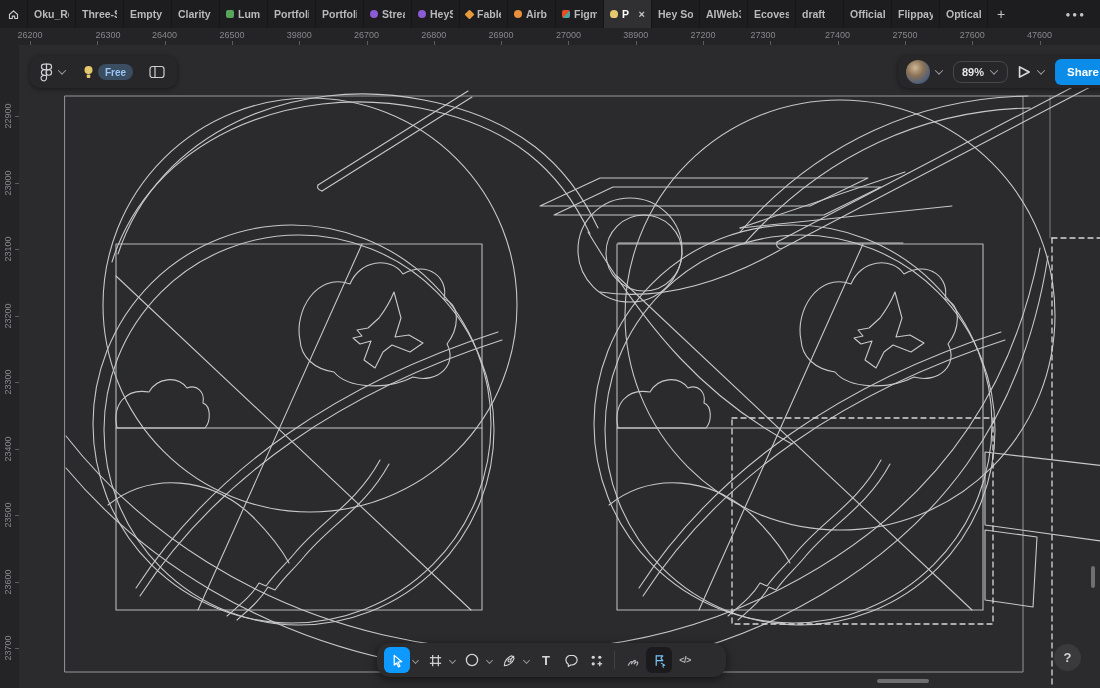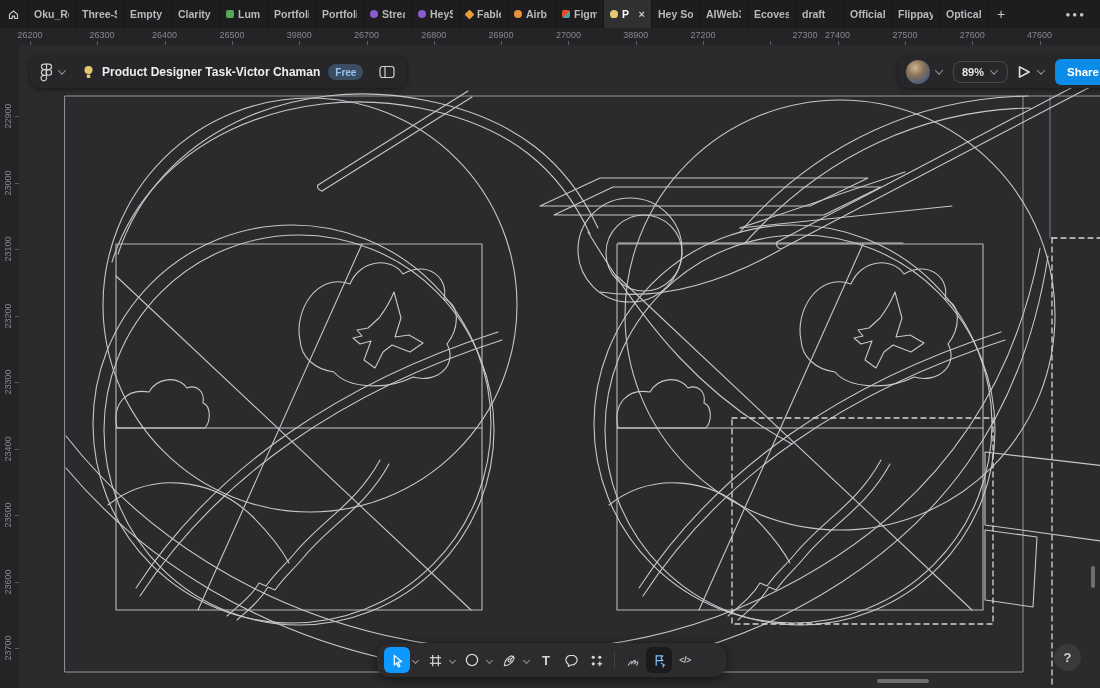--- a/index.html
+++ b/index.html
@@ -226,41 +226,41 @@
           <span class="lbl">Optical</span>
         </div>
       </div>
     <div class="newtab">+</div>
     <div class="overflow">●●●</div>
   </div>
 
   <div class="hruler">
       <span class="num" style="left: 30px;">26200</span>
       <span class="tick" style="left: 30px;"></span>
-      <span class="num" style="left: 102px;">26300</span>
+      <span class="num" style="left: 108px;">26300</span>
       <span class="tick" style="left: 97.3px;"></span>
       <span class="num" style="left: 164.6px;">26400</span>
       <span class="tick" style="left: 164.6px;"></span>
       <span class="num" style="left: 231.9px;">26500</span>
       <span class="tick" style="left: 231.9px;"></span>
       <span class="num" style="left: 299.2px;">39800</span>
       <span class="tick" style="left: 299.2px;"></span>
       <span class="num" style="left: 366.5px;">26700</span>
       <span class="tick" style="left: 366.5px;"></span>
       <span class="num" style="left: 433.8px;">26800</span>
       <span class="tick" style="left: 433.8px;"></span>
       <span class="num" style="left: 501.1px;">26900</span>
       <span class="tick" style="left: 501.1px;"></span>
       <span class="num" style="left: 568.4px;">27000</span>
       <span class="tick" style="left: 568.4px;"></span>
       <span class="num" style="left: 635.7px;">38900</span>
       <span class="tick" style="left: 635.7px;"></span>
       <span class="num" style="left: 703px;">27200</span>
       <span class="tick" style="left: 703px;"></span>
-      <span class="num" style="left: 805px;">27300</span>
+      <span class="num" style="left: 763px;">27300</span>
       <span class="tick" style="left: 770.3px;"></span>
       <span class="num" style="left: 837.6px;">27400</span>
       <span class="tick" style="left: 837.6px;"></span>
       <span class="num" style="left: 904.9px; text-align: center;">27500</span>
       <span class="tick" style="left: 904.9px;"></span>
       <span class="num" style="left: 972.2px;">27600</span>
       <span class="tick" style="left: 972.2px;"></span>
       <span class="num" style="left: 1039.5px;">47600</span>
       <span class="tick" style="left: 1039.5px;"></span>
     </div>
@@ -294,21 +294,20 @@
         <circle cx="8.2" cy="9" r="2.6"></circle>
         <path d="M6,11.8 h-2.2 a2.6,2.6 0 1 0 2.2,2.6 Z"></path>
       </g>
     </svg>
     <span class="chev"></span>
     <span style="width:8px"></span>
     <svg width="11" height="15" viewBox="0 0 11 15">
       <circle cx="5.5" cy="5" r="4" fill="#e5c96f"></circle>
         <rect x="3.7" y="9.5" width="3.6" height="3.5" rx="1" fill="#e5c96f"></rect>
     </svg>
-    <span class="doc-title">Product Designer Task-Victor Chaman</span>
     <span class="badge">Free</span>
     <svg width="16" height="14" viewBox="0 0 16 14">
       <rect x="1" y="1.5" width="14" height="11" rx="2.5" fill="none" stroke="#cfcfd2" stroke-width="1.2"></rect>
       <line x1="6" y1="1.5" x2="6" y2="12.5" stroke="#cfcfd2" stroke-width="1.2"></line>
     </svg>
   </div>
 
   <div class="isle isle-right">
     <span class="avatar"></span>
     <span class="chev" style="margin-left:-5px"></span>

